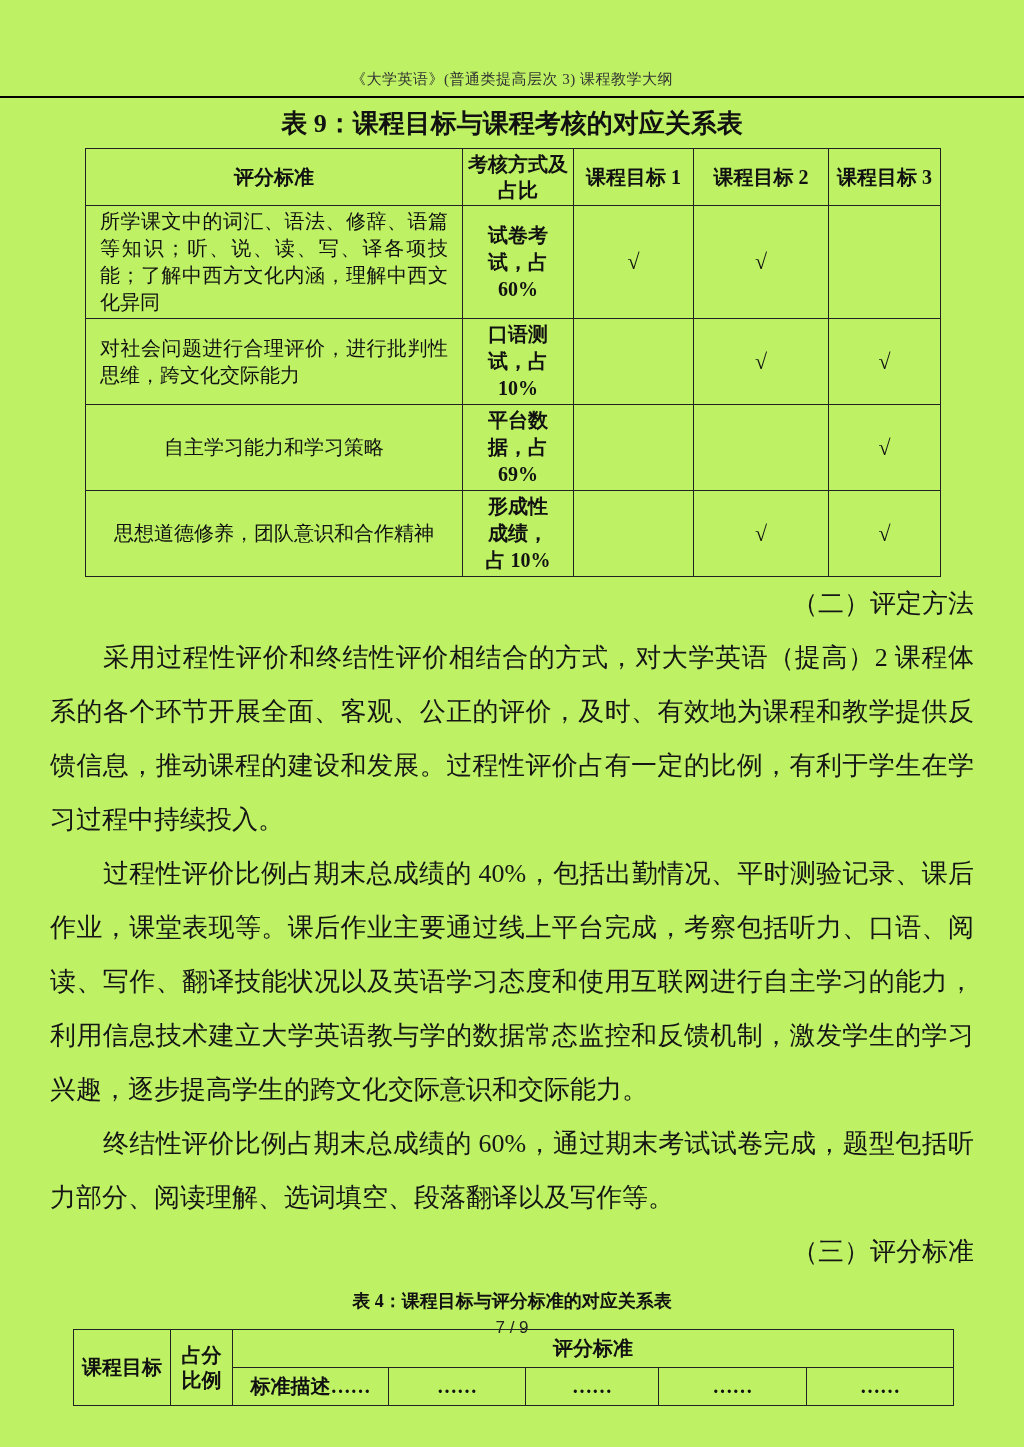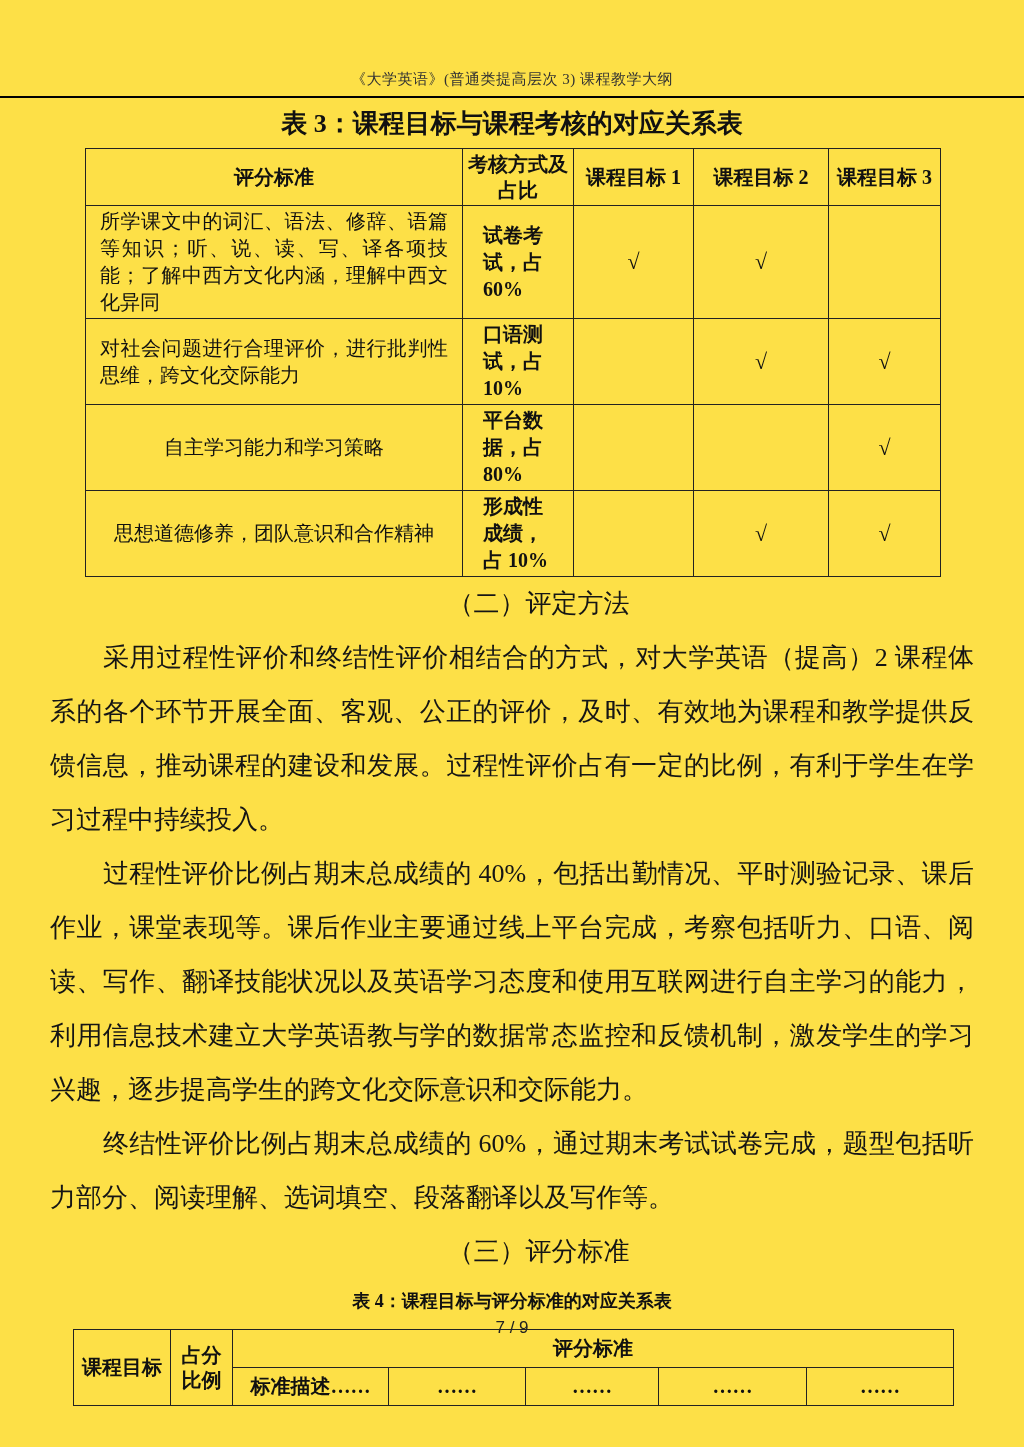--- a/index.html
+++ b/index.html
@@ -1,19 +1,19 @@
 <!DOCTYPE html>
 <html><head>
 <meta charset="utf-8">
 <style>
   html,body { margin:0; padding:0; background:#ffffff; }
   .page {
     position:relative;
     width:1024px; height:1447px;
-    background:#fde047;
+    background:#bef264;
     color:#111111;
     font-family:"Liberation Serif","DejaVu Serif",serif;
     overflow:hidden;
   }
   .doc-header {
     position:absolute; top:70px; left:0; right:0;
     text-align:center;
     font-size:15px; color:#333333;
     letter-spacing:0.5px;
   }
@@ -44,32 +44,32 @@
   .t3 tr.r3 { height:54px; }
   .t3 tr.r4 { height:80px; }
   .t3 .content-cell {
     font-size:20px; line-height:27px;
     padding:2px 14px; text-align:justify;
     text-justify:inter-character;
   }
   .t3 tr.r3 .content-cell, .t3 tr.r4 .content-cell { text-align:center;margin-top:20px; }
   .t3 .method-cell {
     font-weight:bold; font-size:20px; line-height:27px;
-    padding:2px 20px;
+    text-align:center; padding:2px 20px;
   }
   .t3 .check-cell { text-align:center; font-size:22px; }
 
   .bodytext { margin:0; }
   .line {
     font-size:26px; line-height:54px;
     text-align:justify; text-justify:inter-character;
     text-indent:53px; margin:0;
     color:#151515;
   }
-  .heading-line { text-align:center; }
+  .heading-line { text-align:right; }
 
   .t4-title {
     text-align:center; font-weight:bold;
     font-size:18px; line-height:40px;
     margin:2px 0 8px 0;
   }
   table.t4 {
     border-collapse:collapse; table-layout:fixed;
     margin-left:23px; width:880px;
   }
@@ -90,21 +90,21 @@
 </head>
 <body>
 
 <div class="page">
 
   <div class="doc-header">《大学英语》(普通类提高层次 3) 课程教学大纲</div>
   <div class="header-rule"></div>
 
   <div class="content">
 
-    <div class="tbl-title">表 3：课程目标与课程考核的对应关系表</div>
+    <div class="tbl-title">表 9：课程目标与课程考核的对应关系表</div>
 
     <table class="t3">
       <colgroup>
         <col style="width:377px">
           <col style="width:111px">
           <col style="width:120px">
           <col style="width:135px">
           <col style="width:112px">
       </colgroup>
       <tbody>
@@ -124,21 +124,21 @@
       </tr>
       <tr class="r2">
         <td class="content-cell">对社会问题进行合理评价，进行批判性思维，跨文化交际能力</td>
         <td class="method-cell">口语测试，占 10%</td>
         <td class="check-cell"></td>
         <td class="check-cell">√</td>
         <td class="check-cell">√</td>
       </tr>
       <tr class="r3">
         <td class="content-cell">自主学习能力和学习策略</td>
-        <td class="method-cell">平台数据，占 80%</td>
+        <td class="method-cell">平台数据，占 69%</td>
         <td class="check-cell"></td>
         <td class="check-cell"></td>
         <td class="check-cell">√</td>
       </tr>
       <tr class="r4">
         <td class="content-cell">思想道德修养，团队意识和合作精神</td>
         <td class="method-cell">形成性成绩，占 10%</td>
         <td class="check-cell"></td>
         <td class="check-cell">√</td>
         <td class="check-cell">√</td>

